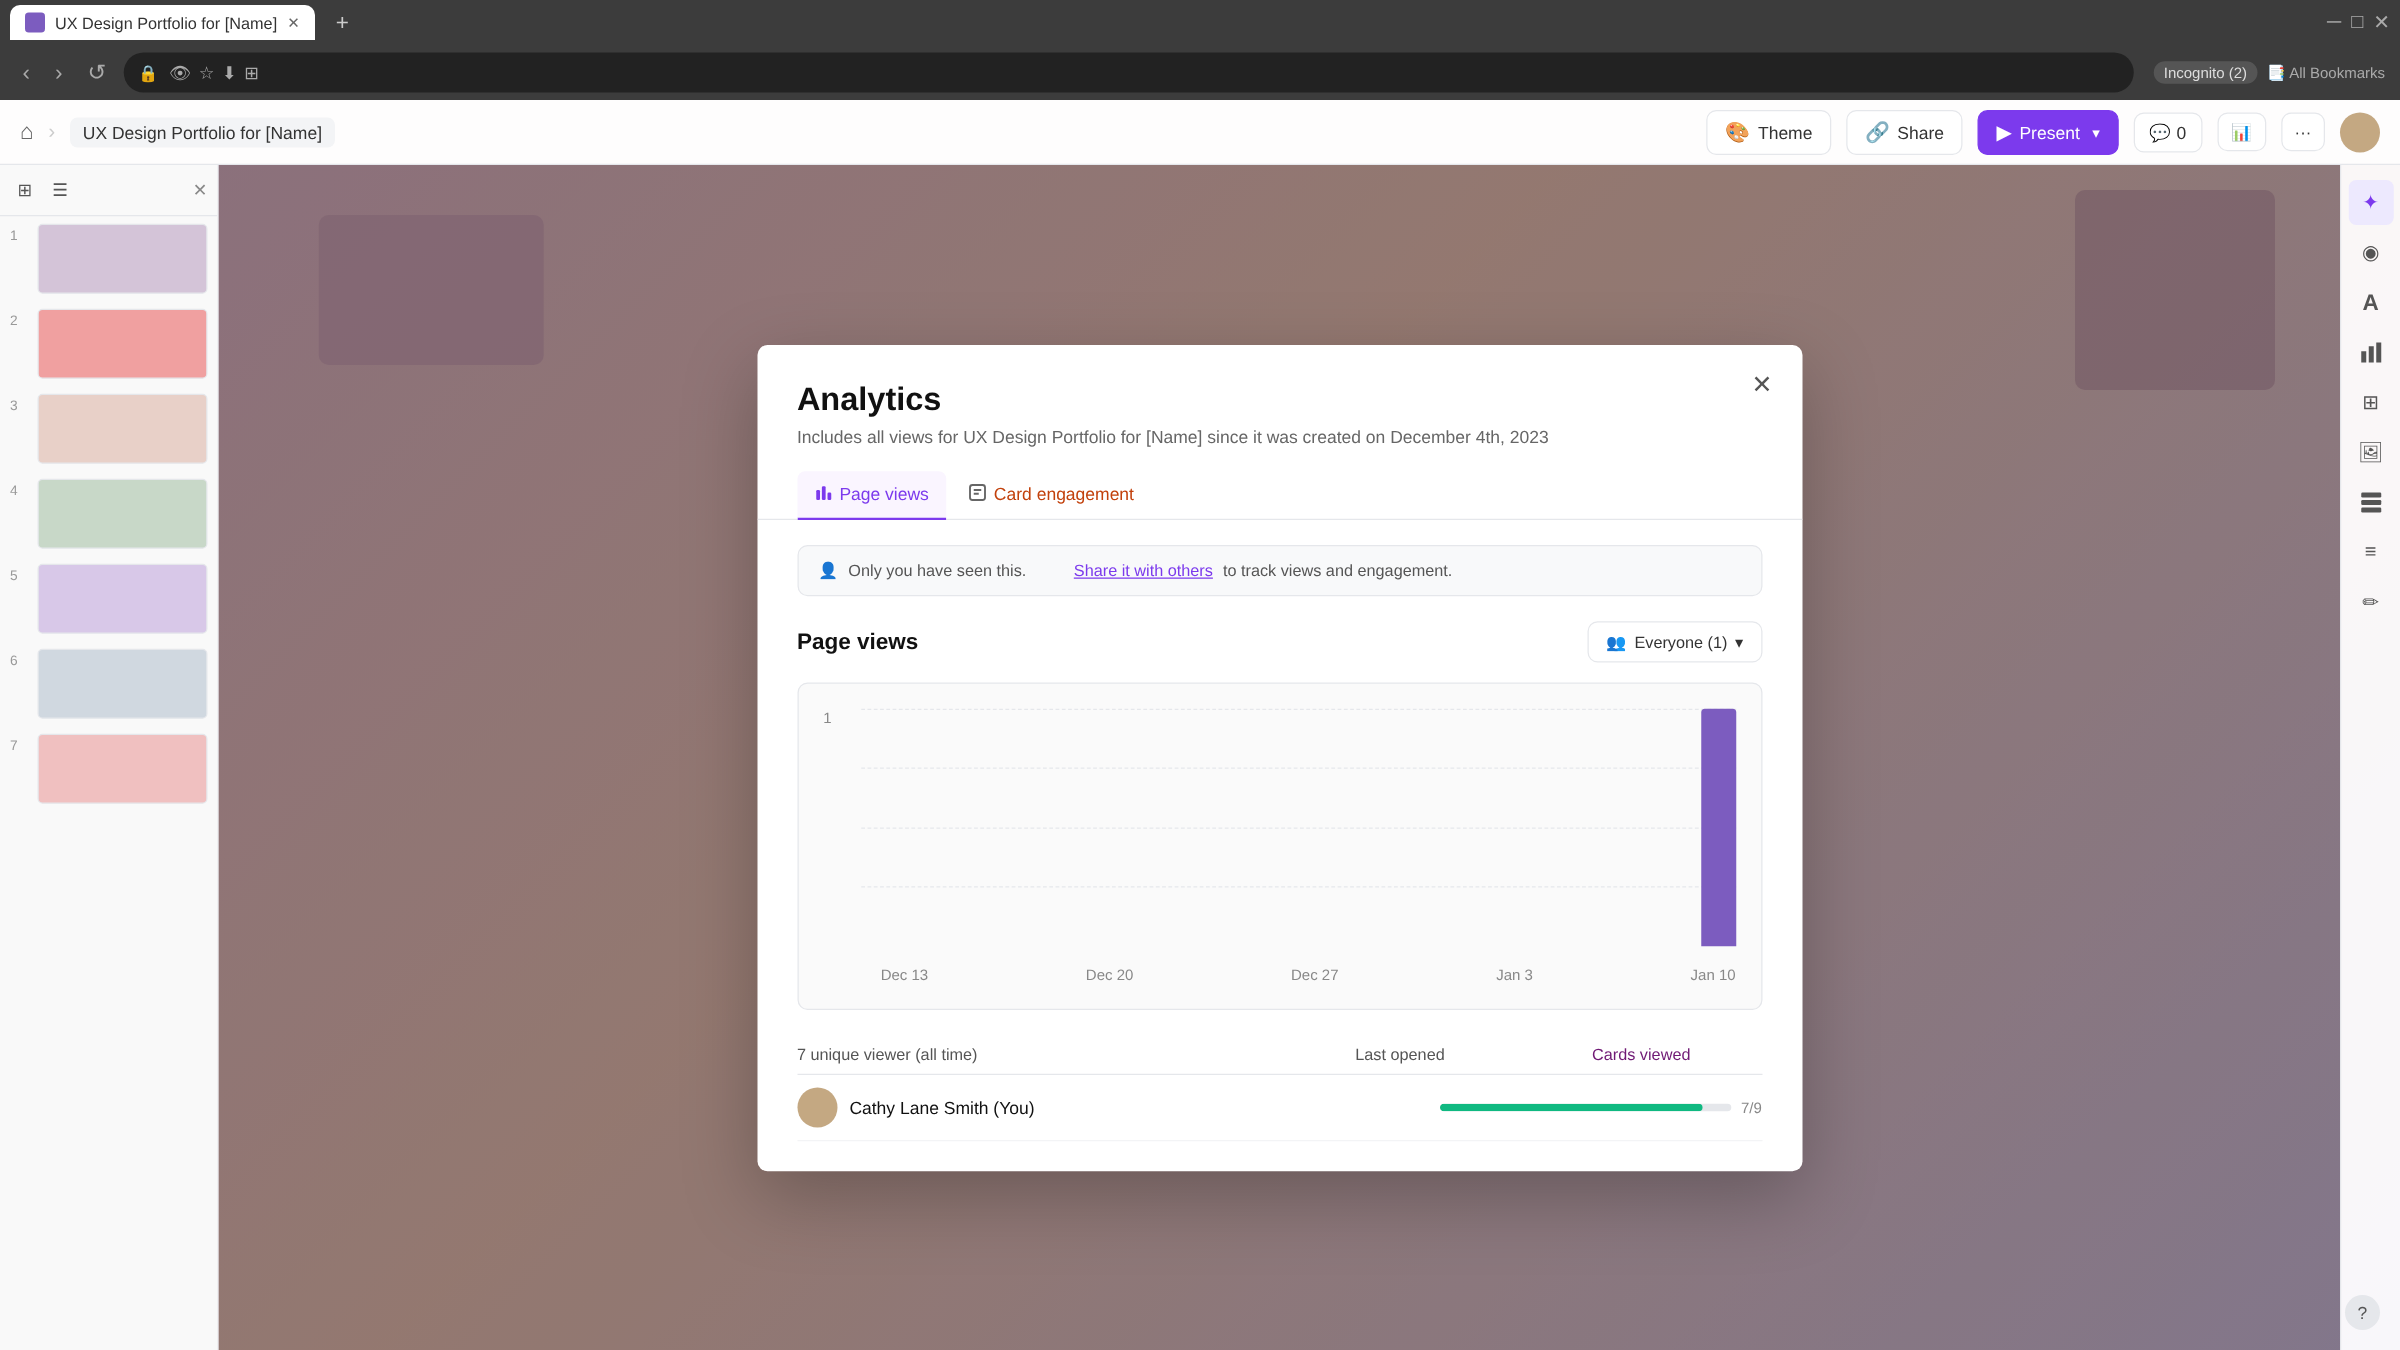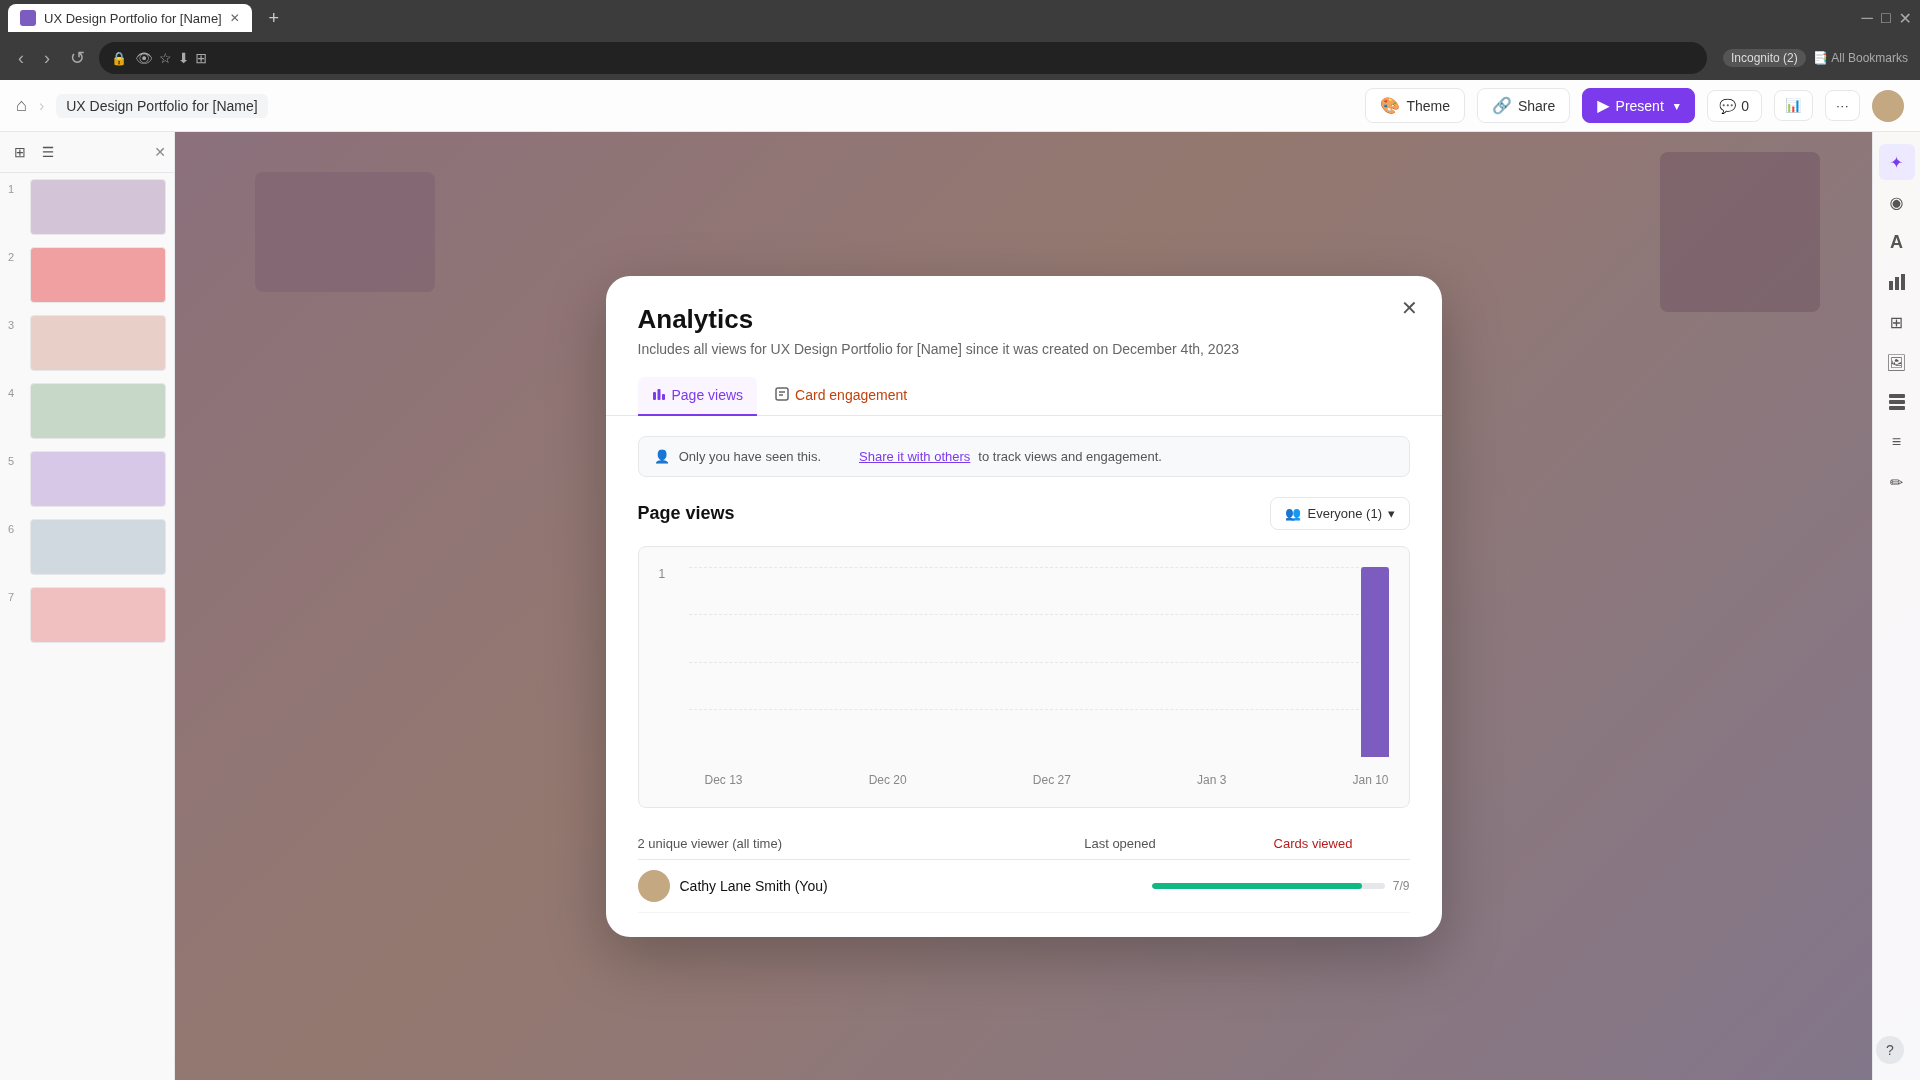--- a/index.html
+++ b/index.html
@@ -47,21 +47,21 @@
 
     
     .right-panel { position: absolute; right: 0; top: 132px; width: 48px; background: rgba(255,255,255,0.9); border-left: 1px solid #e5e7eb; height: calc(1080px - 132px); display: flex; flex-direction: column; align-items: center; padding: 12px 0; gap: 4px; }
     .right-panel-icon { width: 36px; height: 36px; display: flex; align-items: center; justify-content: center; border-radius: 6px; cursor: pointer; color: #555; font-size: 16px; }
     .right-panel-icon.active { background: #ede9fe; color: #7c3aed; }
 
     
     .modal-overlay { position: absolute; left: 175px; top: 132px; right: 48px; bottom: 0; background: rgba(0,0,0,0.3); display: flex; align-items: center; justify-content: center; z-index: 100; }
 
     
-    .modal { background: #fff; border-radius: 24px; width: 836px; max-height: 680px; box-shadow: 0 20px 60px rgba(0,0,0,0.25); overflow: hidden; position: relative; }
+    .modal { background: #fff; border-radius: 8px; width: 836px; max-height: 680px; box-shadow: 0 20px 60px rgba(0,0,0,0.25); overflow: hidden; position: relative; }
     .modal-header { padding: 28px 32px 0; }
     .modal-title { font-size: 26px; font-weight: 700; color: #111; margin-bottom: 6px; }
     .modal-subtitle { font-size: 14px; color: #666; margin-bottom: 20px; }
     .modal-close { position: absolute; top: 16px; right: 16px; background: none; border: none; font-size: 20px; cursor: pointer; color: #555; width: 32px; height: 32px; display: flex; align-items: center; justify-content: center; border-radius: 6px; }
     .modal-tabs { display: flex; gap: 4px; padding: 0 32px; border-bottom: 1px solid #e5e7eb; }
     .modal-tab { display: flex; align-items: center; gap: 6px; padding: 10px 14px; font-size: 14px; cursor: pointer; border-bottom: 2px solid transparent; margin-bottom: -1px; color: #c2410c; border-radius: 6px 6px 0 0; }
     .modal-tab.active { color: #7c3aed; border-bottom-color: #7c3aed; background: #faf5ff; font-weight: 500; }
     .modal-body { padding: 20px 32px 24px; }
 
     
@@ -85,21 +85,21 @@
     .chart-bar.inactive { background: transparent; }
     .chart-x-labels { position: absolute; bottom: 0; left: 46px; right: 0; display: flex; justify-content: space-between; }
     .chart-x-label { font-size: 12px; color: #888; }
     .chart-grid-lines { position: absolute; left: 30px; right: 0; top: 0; bottom: 30px; }
     .chart-grid-line { position: absolute; left: 0; right: 0; border-top: 1px dashed #e5e7eb; }
 
     
     .stats-table-header { display: flex; padding: 8px 0; border-bottom: 1px solid #e5e7eb; }
     .stats-col-viewer { flex: 2; font-size: 13px; font-weight: 500; color: #555; }
     .stats-col-last { flex: 1; font-size: 13px; font-weight: 500; color: #555; text-align: center; }
-    .stats-col-cards { flex: 1; font-size: 13px; font-weight: 500; color: #b91c1c; text-align: center; }
+    .stats-col-cards { flex: 1; font-size: 13px; font-weight: 500; color: #701a75; text-align: center; }
     .stats-row { display: flex; align-items: center; padding: 10px 0; border-bottom: 1px solid #f3f4f6; }
     .viewer-info { display: flex; align-items: center; gap: 10px; flex: 2; }
     .viewer-avatar { width: 32px; height: 32px; border-radius: 50%; background: #c4a882; flex-shrink: 0; }
     .viewer-name { font-size: 14px; color: #111; font-weight: 500; }
     .progress-bar-container { flex: 1; display: flex; align-items: center; gap: 8px; }
     .progress-bar-bg { flex: 1; background: #e5e7eb; border-radius: 4px; height: 6px; overflow: hidden; }
     .progress-bar-fill { height: 100%; background: #10b981; border-radius: 4px; }
     .progress-text { font-size: 12px; color: #888; white-space: nowrap; }
 
     
@@ -394,21 +394,21 @@
             <span class="chart-x-label">Dec 13</span>
             <span class="chart-x-label">Dec 20</span>
             <span class="chart-x-label">Dec 27</span>
             <span class="chart-x-label">Jan 3</span>
             <span class="chart-x-label">Jan 10</span>
           </div>
         </div>
       </div>
 
       <div class="stats-table-header">
-        <div class="stats-col-viewer">2 unique viewer (all time)</div>
+        <div class="stats-col-viewer">7 unique viewer (all time)</div>
         <div class="stats-col-last">Last opened</div>
         <div class="stats-col-cards">Cards viewed</div>
       </div>
       <div class="stats-row">
         <div class="viewer-info">
           <div class="viewer-avatar"></div>
           <span class="viewer-name">Cathy Lane Smith (You)</span>
         </div>
         <div class="progress-bar-container">
           <div class="progress-bar-bg">

